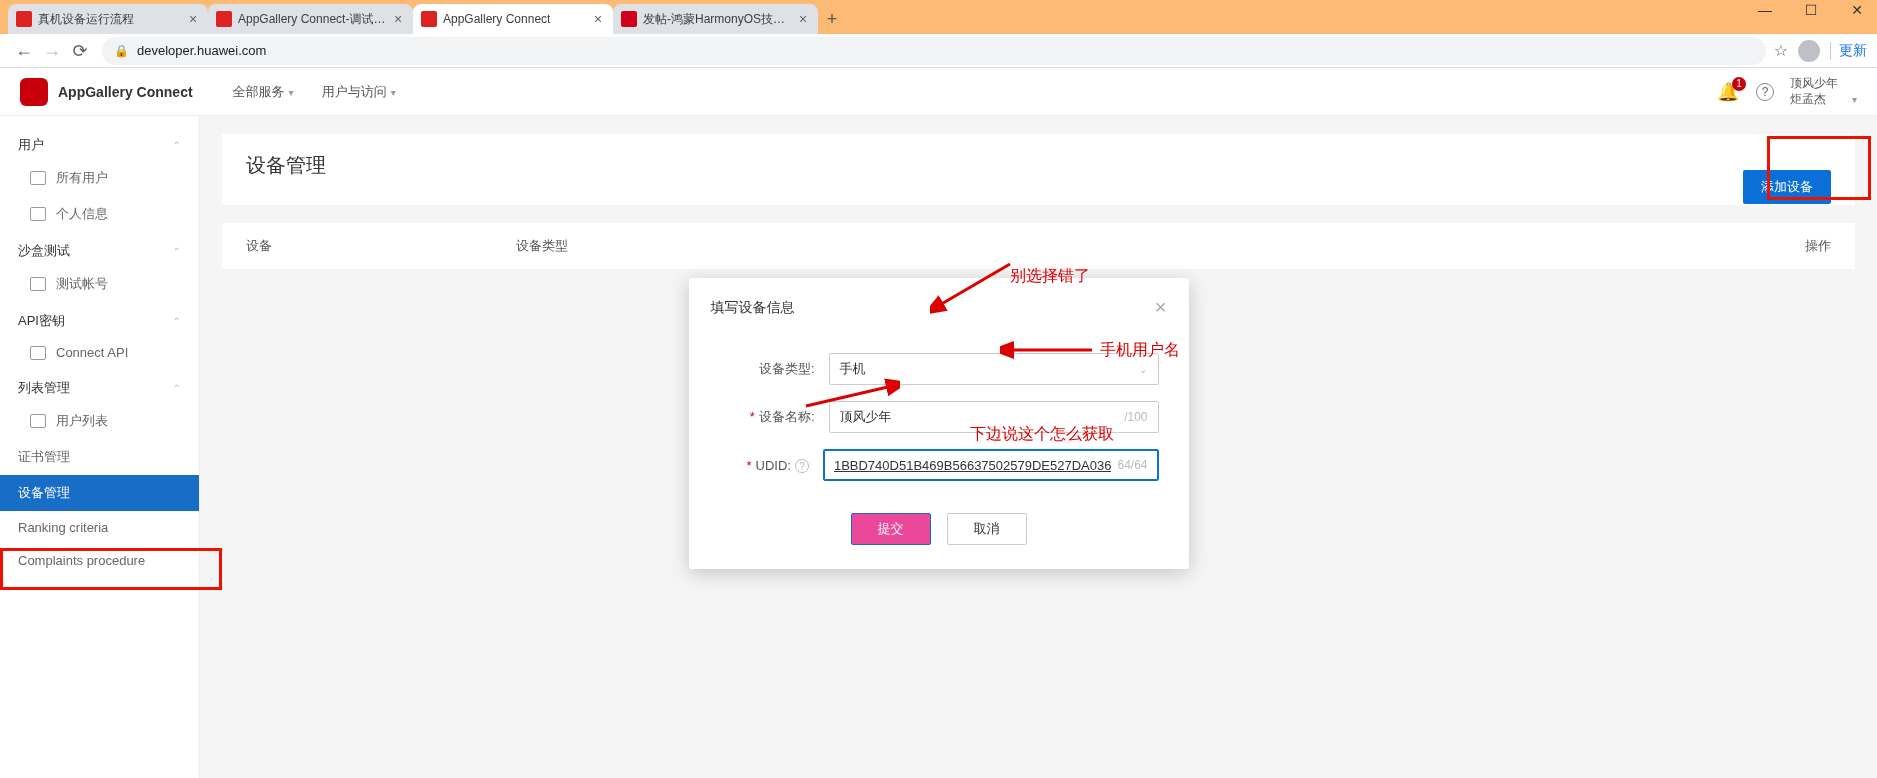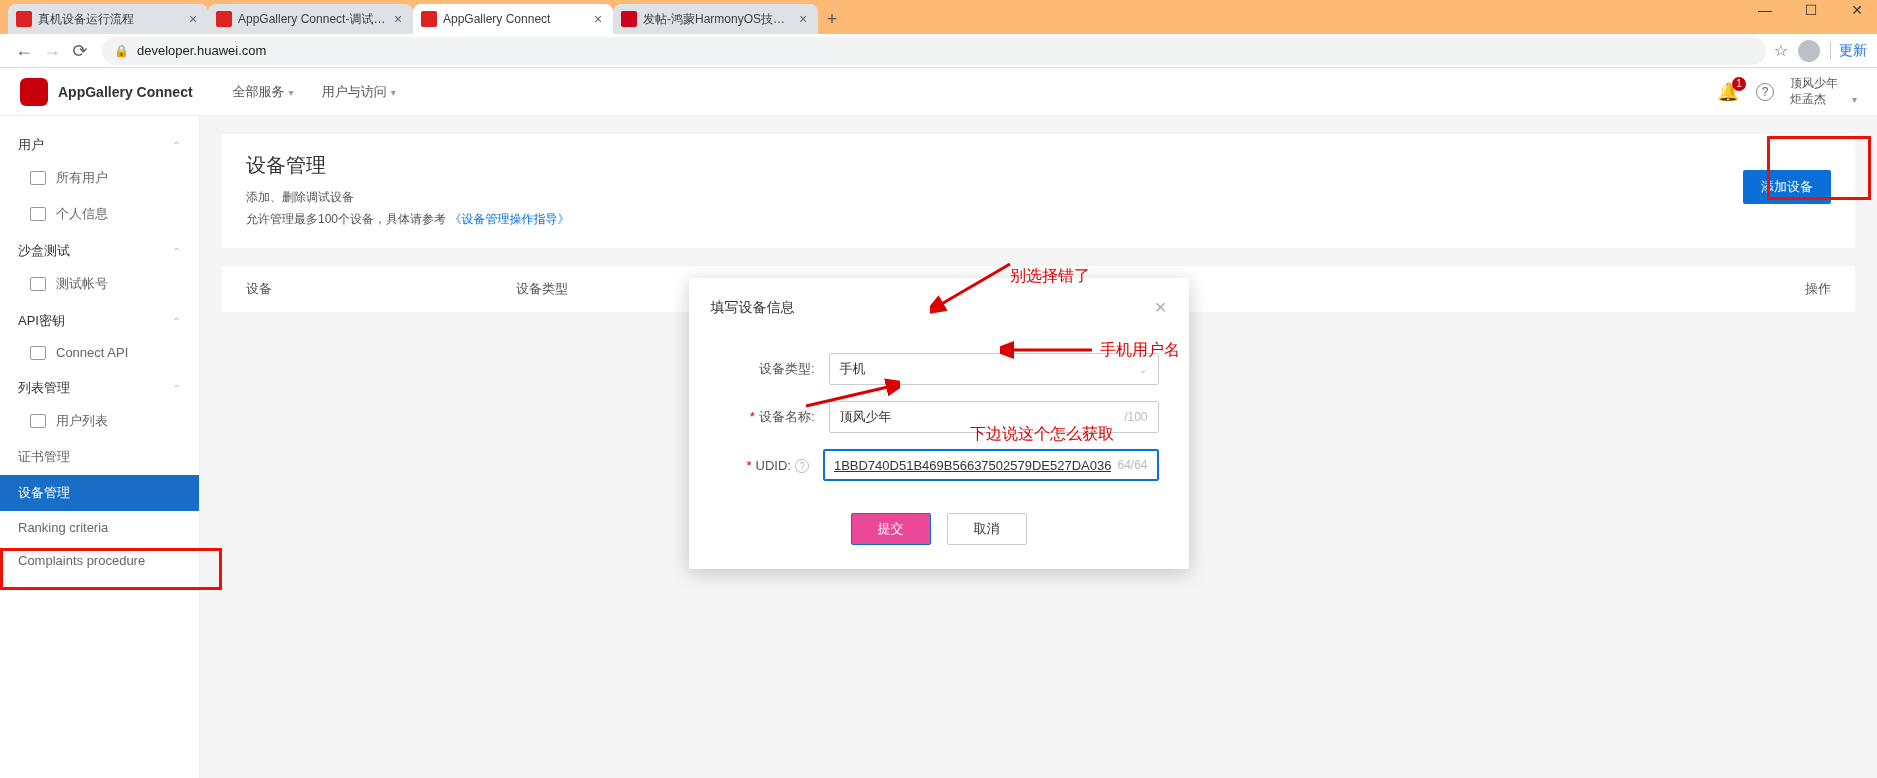--- a/index.html
+++ b/index.html
@@ -200,24 +200,20 @@
           <span>Ranking criteria</span>
         </div>
       <div class="side-item plain">
           <span>Complaints procedure</span>
         </div>
     </div>
 
     <div class="main">
       <div class="panel">
         <h2>设备管理</h2>
-        <div class="desc">
-          <div>添加、删除调试设备</div>
-          <div><span>允许管理最多100个设备，具体请参考</span> <a href="#">《设备管理操作指导》</a></div>
-        </div>
         <button class="add-btn">添加设备</button>
       </div>
       <div class="panel" style="padding:0">
         <div class="table-head">
           <div class="col1">设备</div>
           <div class="col2">设备类型</div>
           <div class="col3">操作</div>
         </div>
       </div>
     </div>

